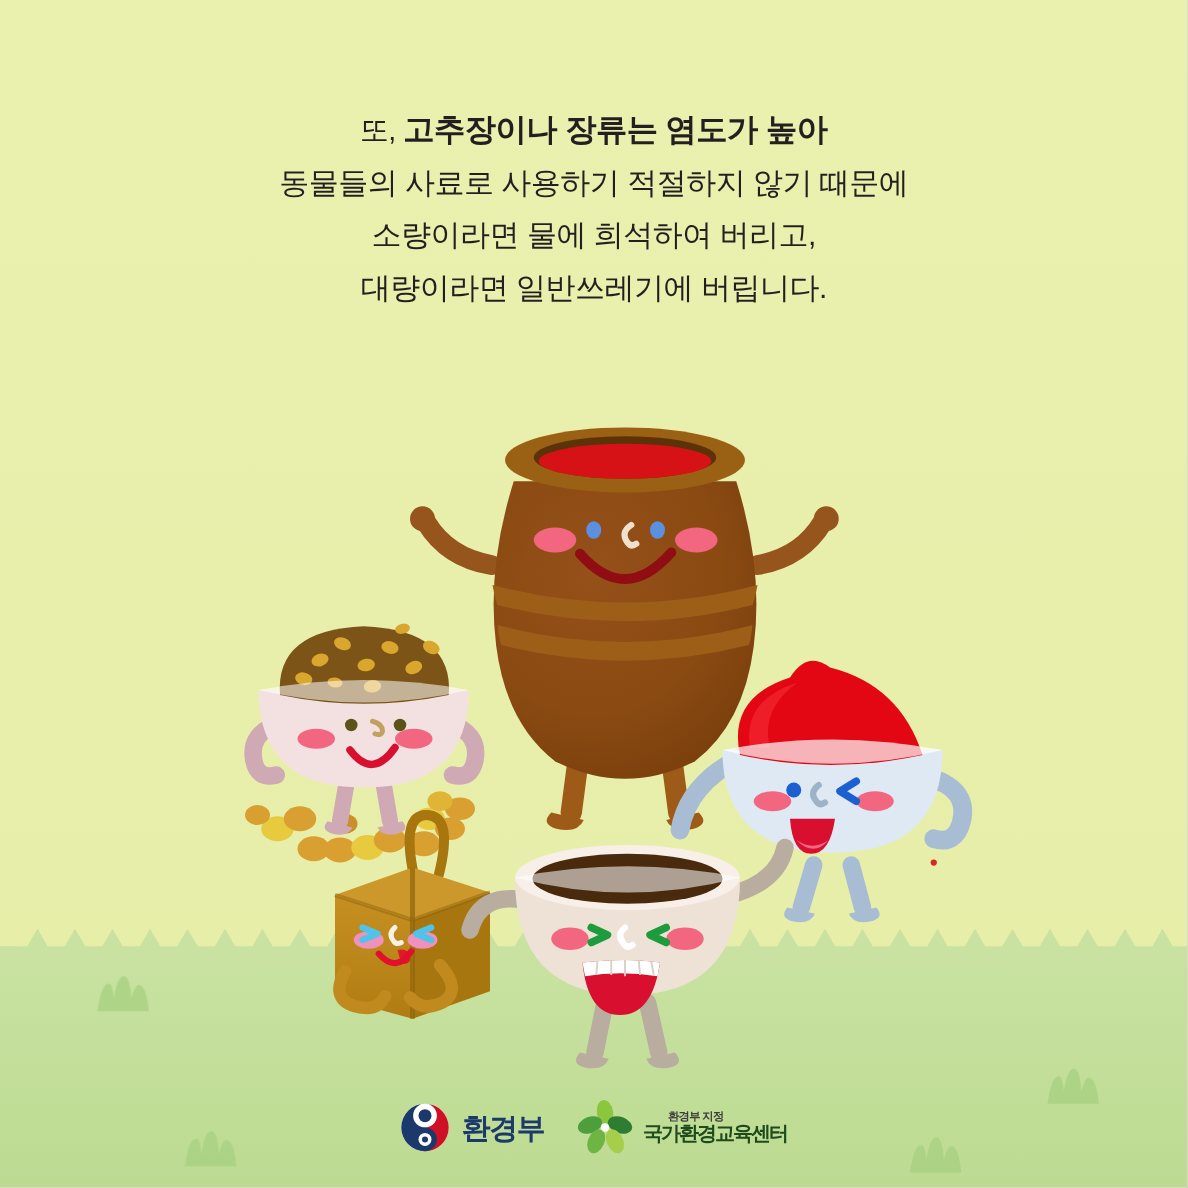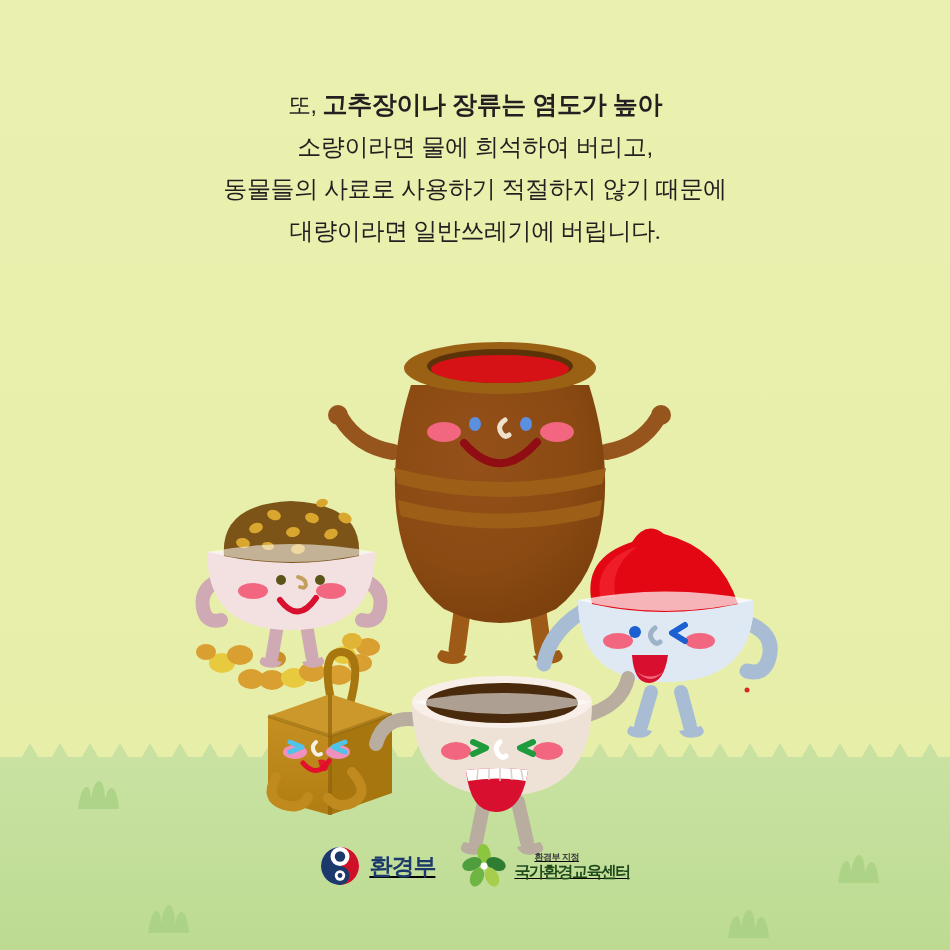--- a/index.html
+++ b/index.html
@@ -48,42 +48,41 @@
     font-size: 24px;
     letter-spacing: -0.4px;
     margin-bottom: 18px;
     white-space: nowrap;
   }
   .copy .line1 { font-size: 23px; }
   .copy .em {
     font-weight: 700;
     font-size: 25px;
   }
-  .copy .line:last-child { margin-bottom: 12px; font-family: Liberation Serif, serif; }
+  .copy .line:last-child { margin-bottom: 12px; }
 
   
   .stage {
     position: absolute;
     left: 0; top: 0;
     width: 950px; height: 950px;
     pointer-events: none;
   }
   .stage svg { display: block; }
 
   
   .footer {
     position: absolute;
     left: 0;
-    top: 844px;
+    top: 880px;
     width: 950px;
     display: flex;
     justify-content: center;
     align-items: center;
     gap: 26px;
-    text-decoration: underline;
   }
   .logo {
     display: flex;
     align-items: center;
     gap: 9px;
   }
   .logo-moe-text {
     font-size: 23px;
     font-weight: 700;
     color: #1b3a6b;
@@ -149,22 +148,22 @@
         <path d="M78,76 q3,-22 9,-22 q3,0 4,12 q3,-18 8,-18 q5,0 6,18 q3,-11 6,-11 q6,0 8,21 z" transform="translate(0,-10)"></path>
         <path d="M148,200 q3,-22 9,-22 q3,0 4,12 q3,-18 8,-18 q5,0 6,18 q3,-11 6,-11 q6,0 8,21 z" transform="translate(0,-10)"></path>
         <path d="M838,150 q3,-22 9,-22 q3,0 4,12 q3,-18 8,-18 q5,0 6,18 q3,-11 6,-11 q6,0 8,21 z" transform="translate(0,-10)"></path>
         <path d="M728,205 q3,-22 9,-22 q3,0 4,12 q3,-18 8,-18 q5,0 6,18 q3,-11 6,-11 q6,0 8,21 z" transform="translate(0,-10)"></path>
       </g>
     </svg>
   </div>
 
   <div class="copy">
     <span class="line line1"><span>또, </span><span class="em">고추장이나 장류는 염도가 높아</span></span>
+    <span class="line">동물들의 사료로 사용하기 적절하지 않기 때문에</span>
     <span class="line">소량이라면 물에 희석하여 버리고,</span>
-    <span class="line">동물들의 사료로 사용하기 적절하지 않기 때문에</span>
     <span class="line">대량이라면 일반쓰레기에 버립니다.</span>
   </div>
 
   <div class="stage">
     <svg width="950" height="950" viewBox="0 0 950 950" xmlns="http://www.w3.org/2000/svg">
       <defs>
         <radialGradient id="jarShade" cx="38%" cy="30%" r="78%">
           <stop offset="0%" stop-color="#96501a"></stop>
           <stop offset="62%" stop-color="#8a4a12"></stop>
           <stop offset="100%" stop-color="#7a3f0d"></stop>

